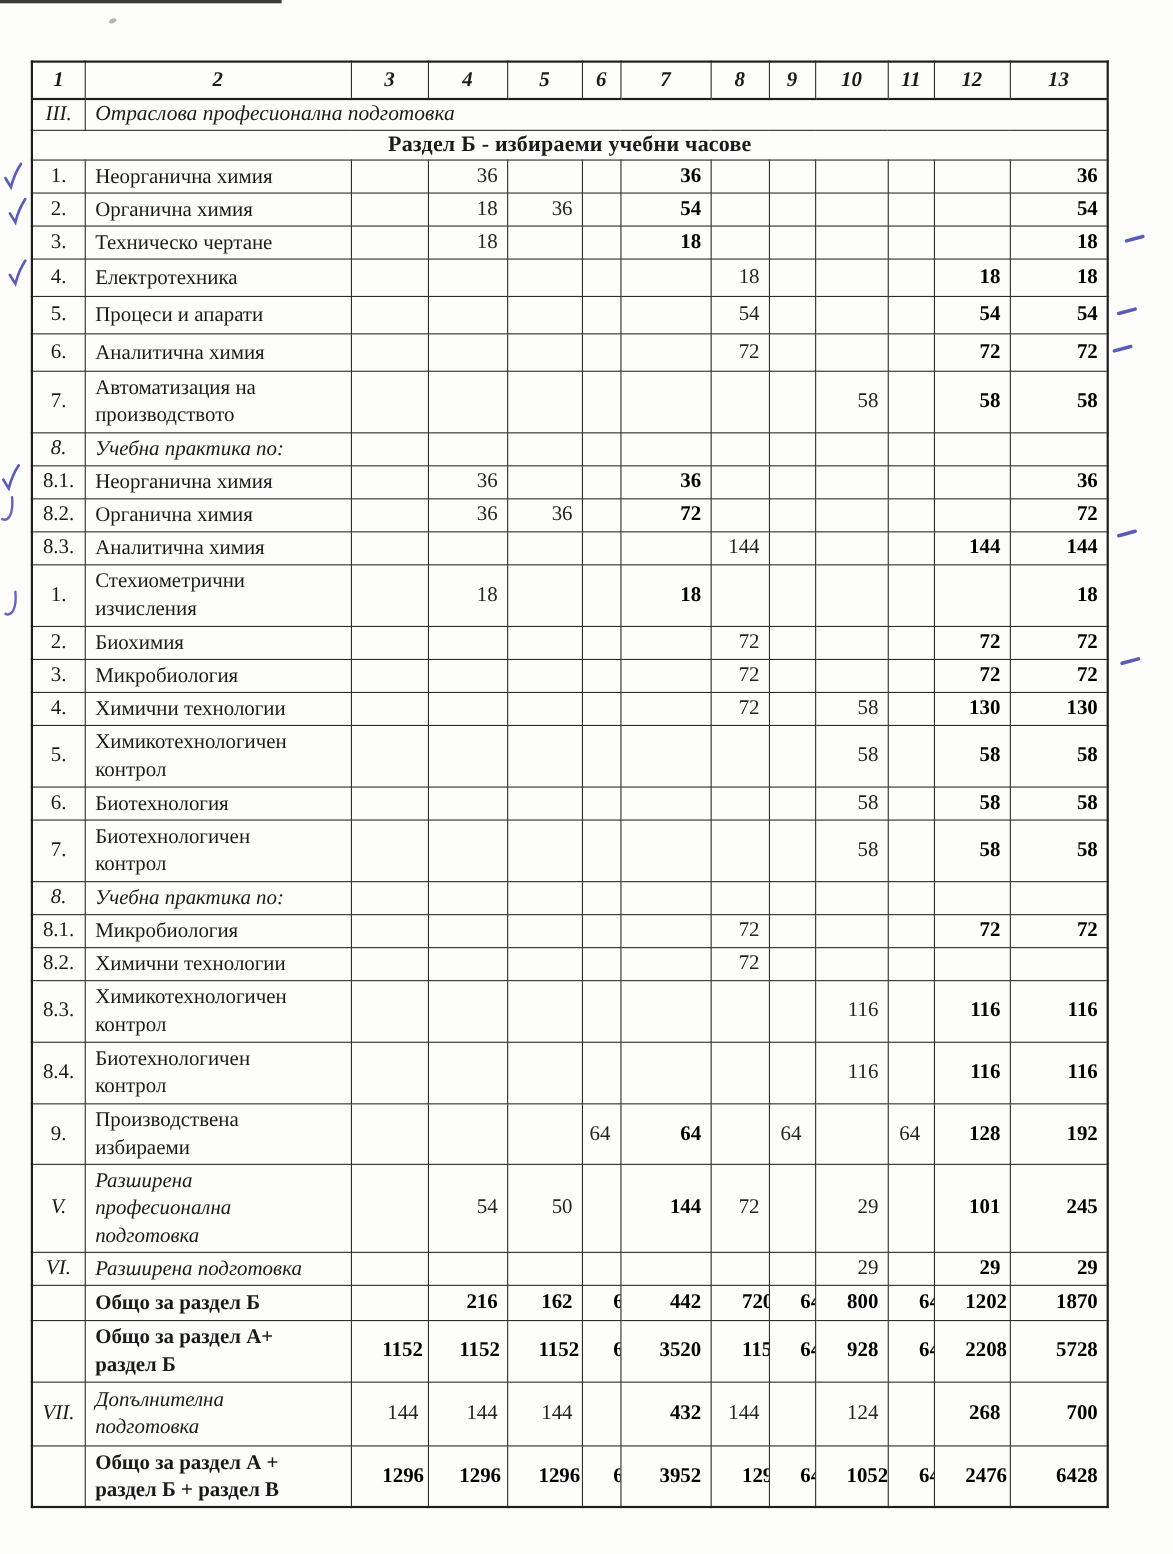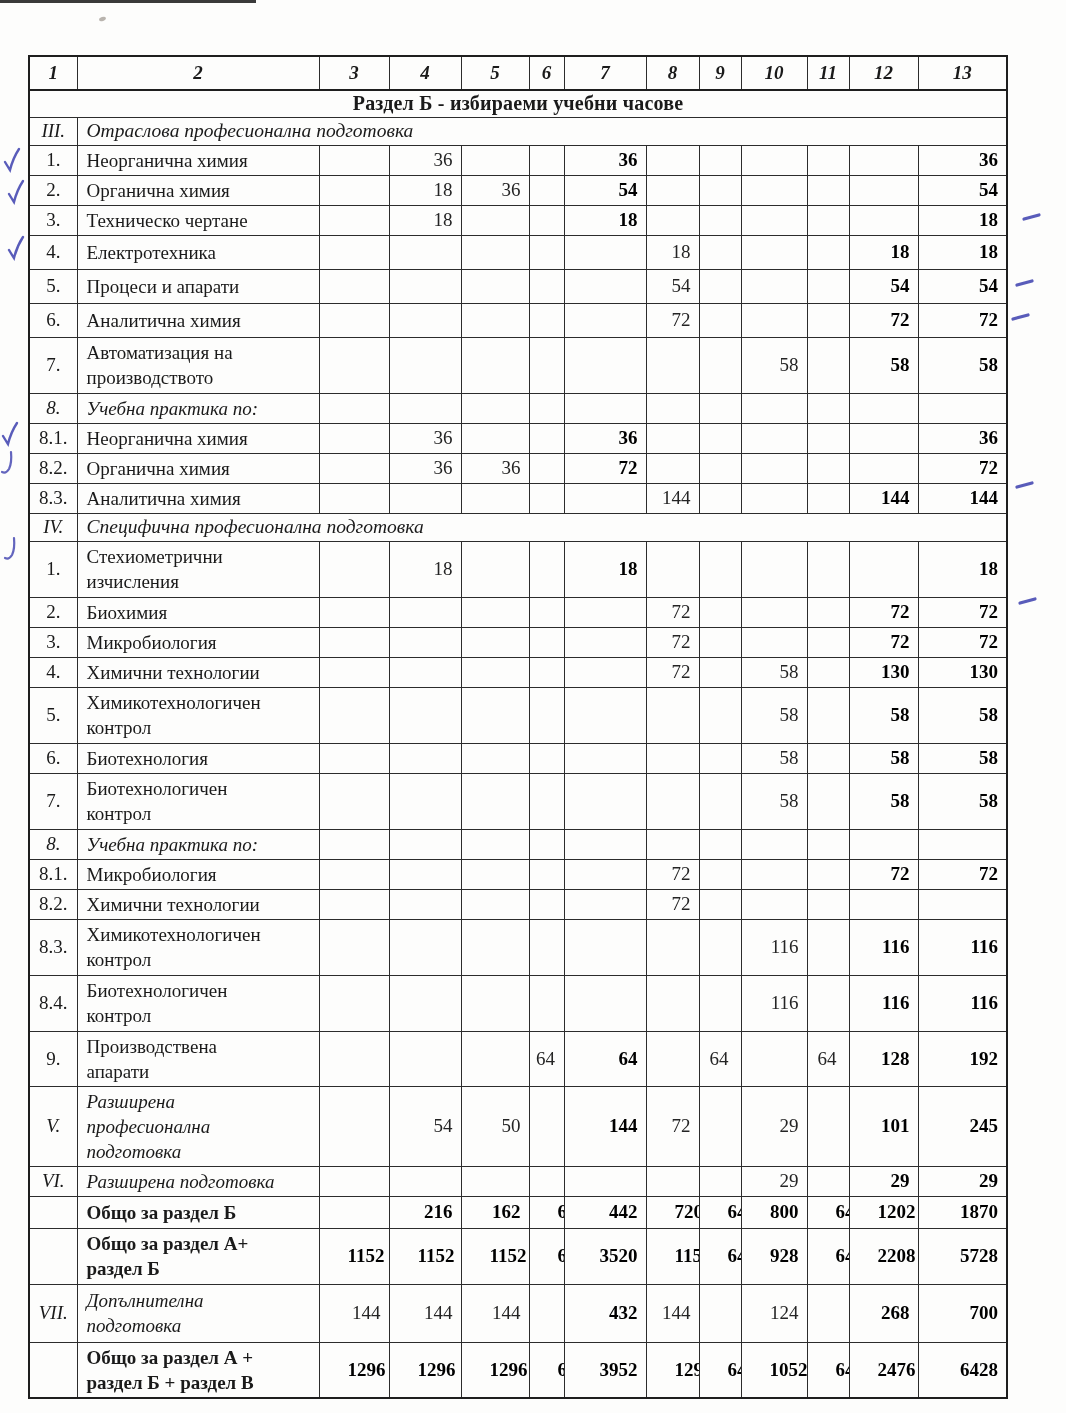--- a/index.html
+++ b/index.html
@@ -102,26 +102,26 @@
         <th>7</th>
         <th>8</th>
         <th>9</th>
         <th>10</th>
         <th>11</th>
         <th>12</th>
         <th>13</th>
       </tr>
   </thead>
   <tbody>
+      <tr style="height: 28px;">
+        <td class="num it">III.</td>
+        <td class="gname" colspan="12">Отраслова професионална подготовка</td>
+      </tr>
       <tr style="height: 27px;">
         <td class="sec" colspan="13">Раздел Б - избираеми учебни часове</td>
-      </tr>
-      <tr style="height: 28px;">
-        <td class="num it">III.</td>
-        <td class="gname" colspan="12">Отраслова професионална подготовка</td>
       </tr>
       <tr style="height: 30px;">
         <td class="num">1.</td>
         <td class="name">Неорганична химия</td>
         <td class="val"></td>
         <td class="val">36</td>
         <td class="val"></td>
         <td class="val nrw"></td>
         <td class="val b">36</td>
         <td class="val"></td>
@@ -275,24 +275,20 @@
         <td class="val"></td>
         <td class="val nrw"></td>
         <td class="val b"></td>
         <td class="val">144</td>
         <td class="val nrw"></td>
         <td class="val"></td>
         <td class="val nrw"></td>
         <td class="val b">144</td>
         <td class="val b">144</td>
       </tr>
-      <tr style="height: 28px;">
-        <td class="num it">IV.</td>
-        <td class="gname" colspan="12">Специфична професионална подготовка</td>
-      </tr>
       <tr style="height: 56px;">
         <td class="num">1.</td>
         <td class="name">Стехиометрични
 изчисления</td>
         <td class="val"></td>
         <td class="val">18</td>
         <td class="val"></td>
         <td class="val nrw"></td>
         <td class="val b">18</td>
         <td class="val"></td>
@@ -467,21 +463,21 @@
         <td class="val"></td>
         <td class="val nrw"></td>
         <td class="val">116</td>
         <td class="val nrw"></td>
         <td class="val b">116</td>
         <td class="val b">116</td>
       </tr>
       <tr style="height: 54px;">
         <td class="num">9.</td>
         <td class="name">Производствена
-апарати</td>
+избираеми</td>
         <td class="val"></td>
         <td class="val"></td>
         <td class="val"></td>
         <td class="val nrw">64</td>
         <td class="val b">64</td>
         <td class="val"></td>
         <td class="val nrw">64</td>
         <td class="val"></td>
         <td class="val nrw">64</td>
         <td class="val b">128</td>

